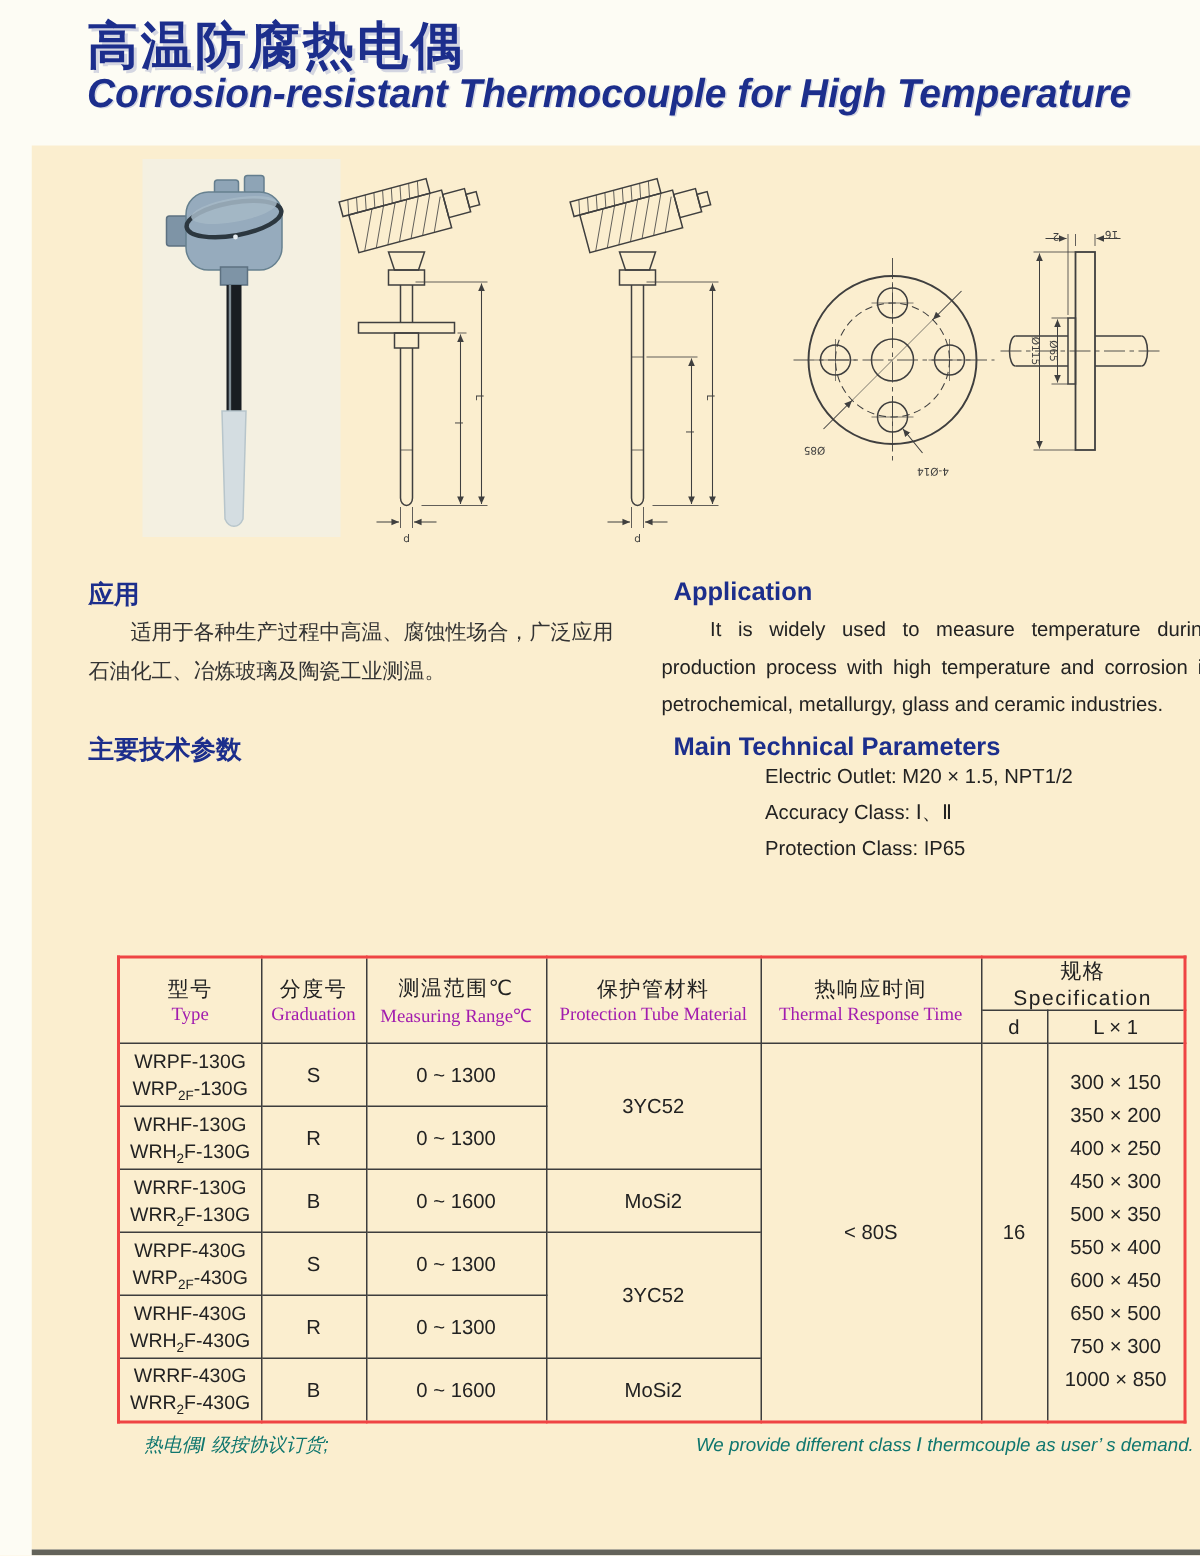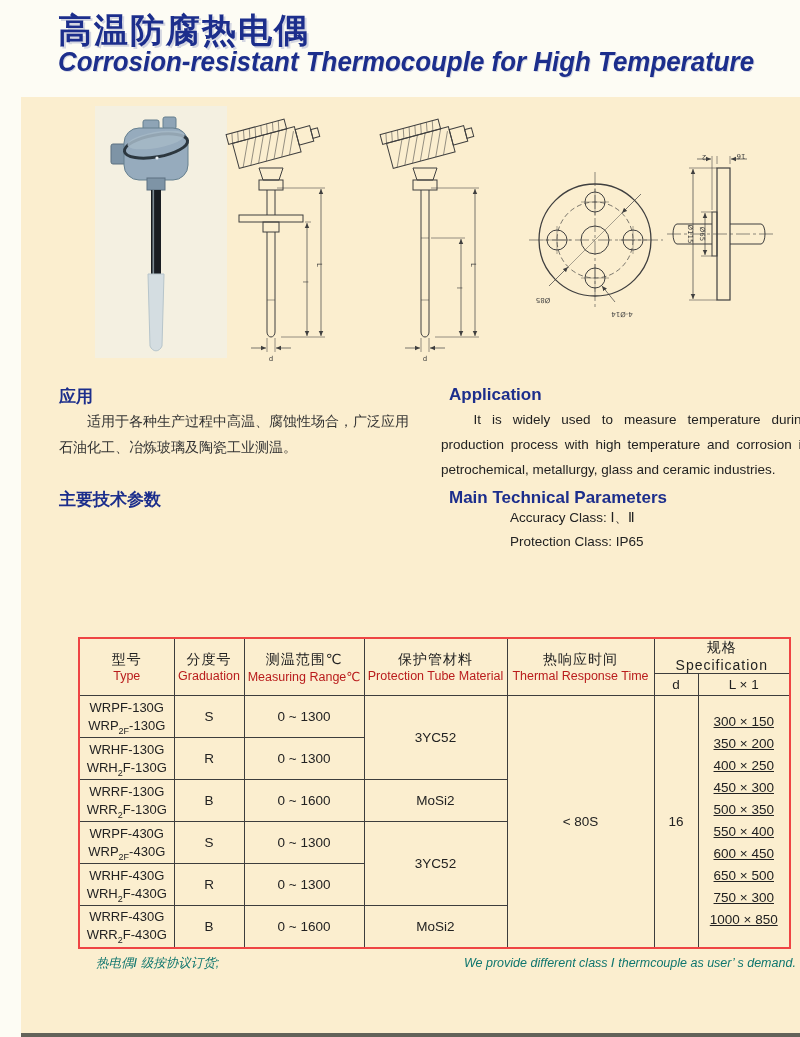--- a/index.html
+++ b/index.html
@@ -31,25 +31,25 @@
 
   #spec-table{position:absolute;left:57px;top:637px;width:711px;height:297px;
               border-collapse:collapse;table-layout:fixed;background:transparent;
               font-size:13.5px;color:#222;}
   #spec-table th,#spec-table td{border:1.4px solid #3d3d3d;padding:0;text-align:center;
               vertical-align:middle;font-weight:normal;}
   #spec-table{border:2px solid #ef4444;}
   .hr1{height:23px;} .hr2{height:22px;}
   tbody tr{height:42px;}
   .hz{font-size:14px;letter-spacing:1px;color:#222;}
-  .he{font-size:12.5px;letter-spacing:0;color:#b91c1c;}
+  .he{font-size:12.5px;letter-spacing:0;color:#a21caf;font-family:Liberation Serif, serif;}
   .type-cell div{font-size:13px;line-height:18px;white-space:nowrap;}
   .type-cell sub{font-size:9px;line-height:0;}
   td.lx1{vertical-align:middle;}
-  .lx1 div{height:22px;line-height:22px;font-size:13.5px;white-space:nowrap;text-decoration:underline;}
+  .lx1 div{height:22px;line-height:22px;font-size:13.5px;white-space:nowrap;}
 
   .note{position:absolute;top:955px;font-size:12.5px;color:#0f766e;white-space:nowrap;font-style:italic;}
   .note-zh{left:75px;}
   .note-en{left:443px;}
 </style>
 </head>
 <body>
 
 <div id="page">
 
@@ -188,20 +188,21 @@
   </svg>
 
   <div class="sec-h" style="left:38px;top:385px">应用</div>
   <div class="zh-body">适用于各种生产过程中高温、腐蚀性场合，广泛应用石油化工、冶炼玻璃及陶瓷工业测温。</div>
   <div class="sec-h" style="left:428px;top:385px">Application</div>
   <div class="en-body">It is widely used to measure temperature during production process with high temperature and corrosion in petrochemical, metallurgy, glass and ceramic industries.</div>
 
   <div class="sec-h" style="left:38px;top:488px">主要技术参数</div>
   <div class="sec-h" style="left:428px;top:488px">Main Technical Parameters</div>
   <div class="param-list pl-en">
+    <div>Electric Outlet: M20 × 1.5, NPT1/2</div>
     <div>Accuracy Class: Ⅰ、Ⅱ</div>
     <div>Protection Class: IP65</div>
   </div>
 
 
   <table id="spec-table">
     <colgroup>
       <col style="width:95px">
         <col style="width:70px">
         <col style="width:120px">

